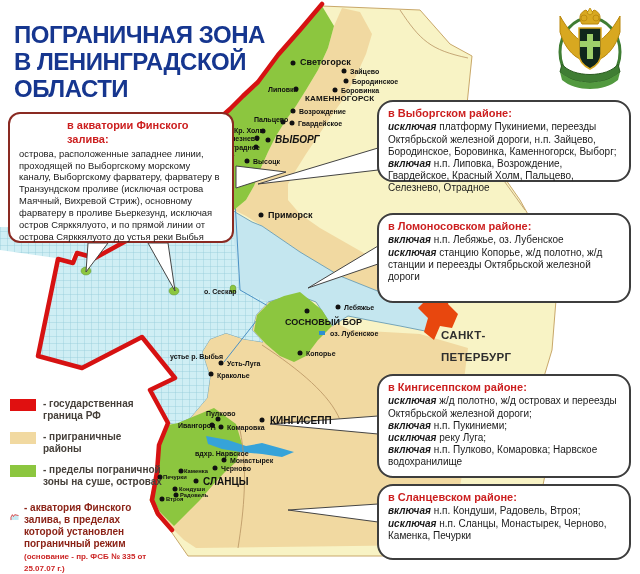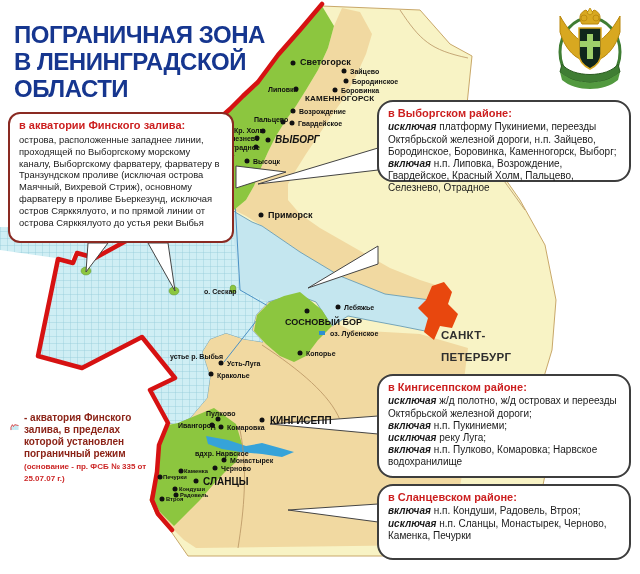--- a/index.html
+++ b/index.html
@@ -11,21 +11,21 @@
          font-size:24px;line-height:1.12;letter-spacing:-0.5px;}
   
   .emblem{position:absolute;left:548px;top:2px;z-index:10;}
   
   .callout{position:absolute;z-index:10;background:#fff;border:2px solid #3d3d3d;border-radius:16px;
            padding:5px 9px;box-sizing:border-box;font-size:10px;line-height:1.22;color:#1a1a1a;}
   .callout .ttl{color:#cc1f1f;font-weight:bold;font-size:11px;margin:0 0 1px 0;}
   .callout .em{font-weight:bold;font-style:italic;}
   #box-gulf{left:8px;top:112px;width:226px;height:131px;border-color:#8a2a22;border-radius:12px;
             font-size:9.4px;line-height:1.26;}
-  #box-gulf .ttl{font-size:11px;}
+  #box-gulf .ttl{font-size:11px;margin-left:48px;}
   #box-vyborg{left:377px;top:100px;width:254px;height:82px;}
   #box-lomonosov{left:377px;top:213px;width:254px;height:90px;}
   #box-kingisepp{left:377px;top:374px;width:254px;height:104px;}
   #box-slantsy{left:377px;top:484px;width:254px;height:76px;}
   
   .legend{position:absolute;left:10px;top:398px;width:152px;z-index:10;color:#46403a;}
   .lrow{display:flex;align-items:flex-start;margin-bottom:9px;}
   .sw{flex:0 0 26px;height:12px;margin-right:7px;margin-top:1px;}
   .ltext{font-size:10px;font-weight:bold;line-height:1.2;}
   .aqua{display:flex;align-items:flex-start;margin-top:14px;}
@@ -209,30 +209,48 @@
 
   <div class="callout" id="box-gulf">
     <div class="ttl">в акватории Финского залива:</div>
     <div>острова, расположенные западнее линии, проходящей по Выборгскому морскому каналу, Выборгскому фарватеру, фарватеру в Транзундском проливе (исключая острова Маячный, Вихревой Стриж), основному фарватеру в проливе Бьеркезунд, исключая остров Сярккялуото, и по прямой линии от острова Сярккялуото до устья реки Выбья</div>
   </div>
 
   <div class="callout" id="box-vyborg">
     <div class="ttl">в Выборгском районе:</div>
     <div><span class="em">исключая</span><span> платформу Пукиниеми, переезды Октябрьской железной дороги, н.п. Зайцево, Бородинское, Боровинка, Каменногорск, Выборг; </span><span class="em">включая</span><span> н.п. Липовка, Возрождение, Гвардейское, Красный Холм, Пальцево, Селезнево, Отрадное</span></div>
   </div>
+  <div class="callout" id="box-lomonosov">
+    <div class="ttl">в Ломоносовском районе:</div>
+    <div><span class="em">включая</span><span> н.п. Лебяжье, оз. Лубенское</span><br><span class="em">исключая</span><span> станцию Копорье, ж/д полотно, ж/д станции и переезды Октябрьской железной дороги</span></div>
+  </div>
   <div class="callout" id="box-kingisepp">
     <div class="ttl">в Кингисеппском районе:</div>
     <div><span class="em">исключая</span><span> ж/д полотно, ж/д островах и переезды Октябрьской железной дороги;</span><br><span class="em">включая</span><span> н.п. Пукиниеми;</span><br><span class="em">исключая</span><span> реку Луга;</span><br><span class="em">включая</span><span> н.п. Пулково, Комаровка; Нарвское водохранилище</span></div>
   </div>
   <div class="callout" id="box-slantsy">
     <div class="ttl">в Сланцевском районе:</div>
     <div><span class="em">включая</span><span> н.п. Кондуши, Радовель, Втроя;</span><br><span class="em">исключая</span><span> н.п. Сланцы, Монастырек, Черново, Каменка, Печурки</span></div>
   </div>
 
   <div class="legend">
+    <div id="legend-rows">
+        <div class="lrow">
+          <span class="sw" style="background: rgb(224, 16, 16);"></span>
+          <span class="ltext">- государственная граница РФ</span>
+        </div>
+        <div class="lrow">
+          <span class="sw" style="background: rgb(241, 217, 161);"></span>
+          <span class="ltext">- приграничные районы</span>
+        </div>
+        <div class="lrow">
+          <span class="sw" style="background: rgb(140, 198, 63);"></span>
+          <span class="ltext">- пределы пограничной зоны на суше, островах</span>
+        </div>
+      </div>
     <div class="aqua">
       <svg width="42" height="30" viewBox="0 0 42 30">
         <polygon points="4,28 4,16 10,5 15,13 20,5 36,9 36,28" fill="url(#gridpat)"></polygon>
         <path d="M4,28 L4,16 L10,5 L15,13 L20,5 L36,9" fill="none" stroke="#d61212" stroke-width="3" stroke-linejoin="round"></path>
       </svg>
       <div class="atext">
         <span>- акватория Финского залива, в пределах которой установлен пограничный режим </span><span class="anote">(основание - пр. ФСБ № 335 от 25.07.07 г.)</span>
       </div>
     </div>
   </div>

